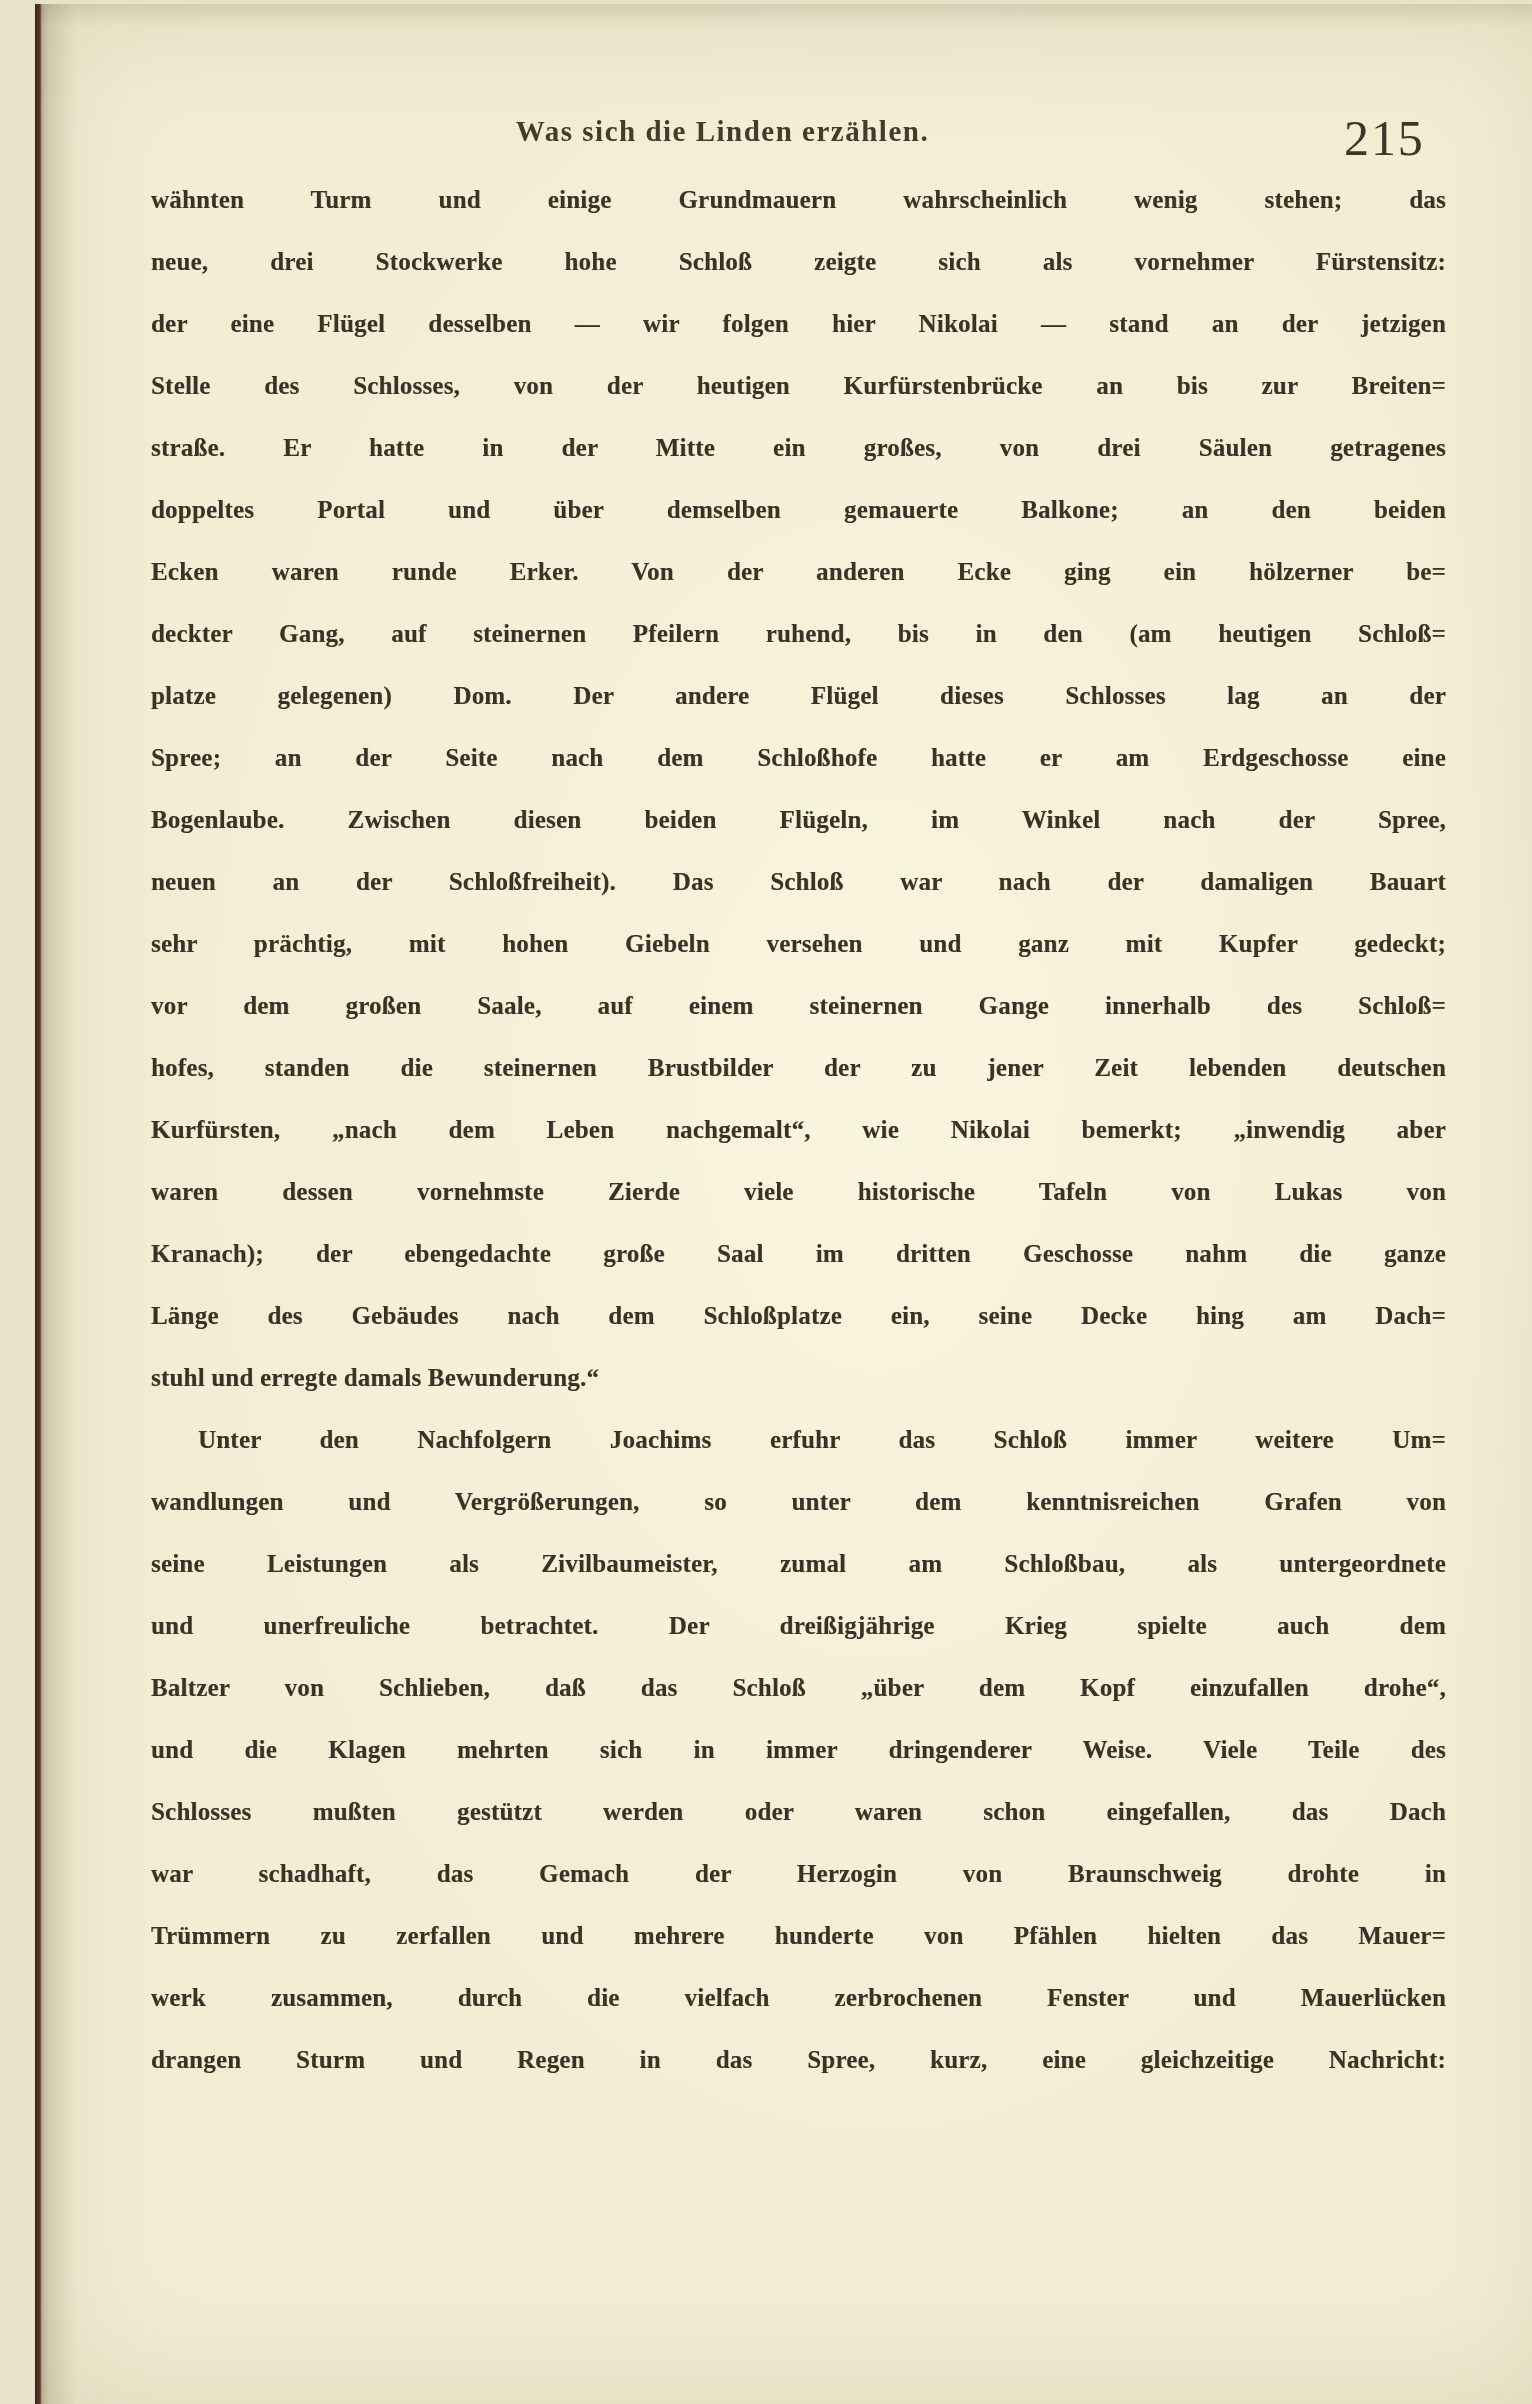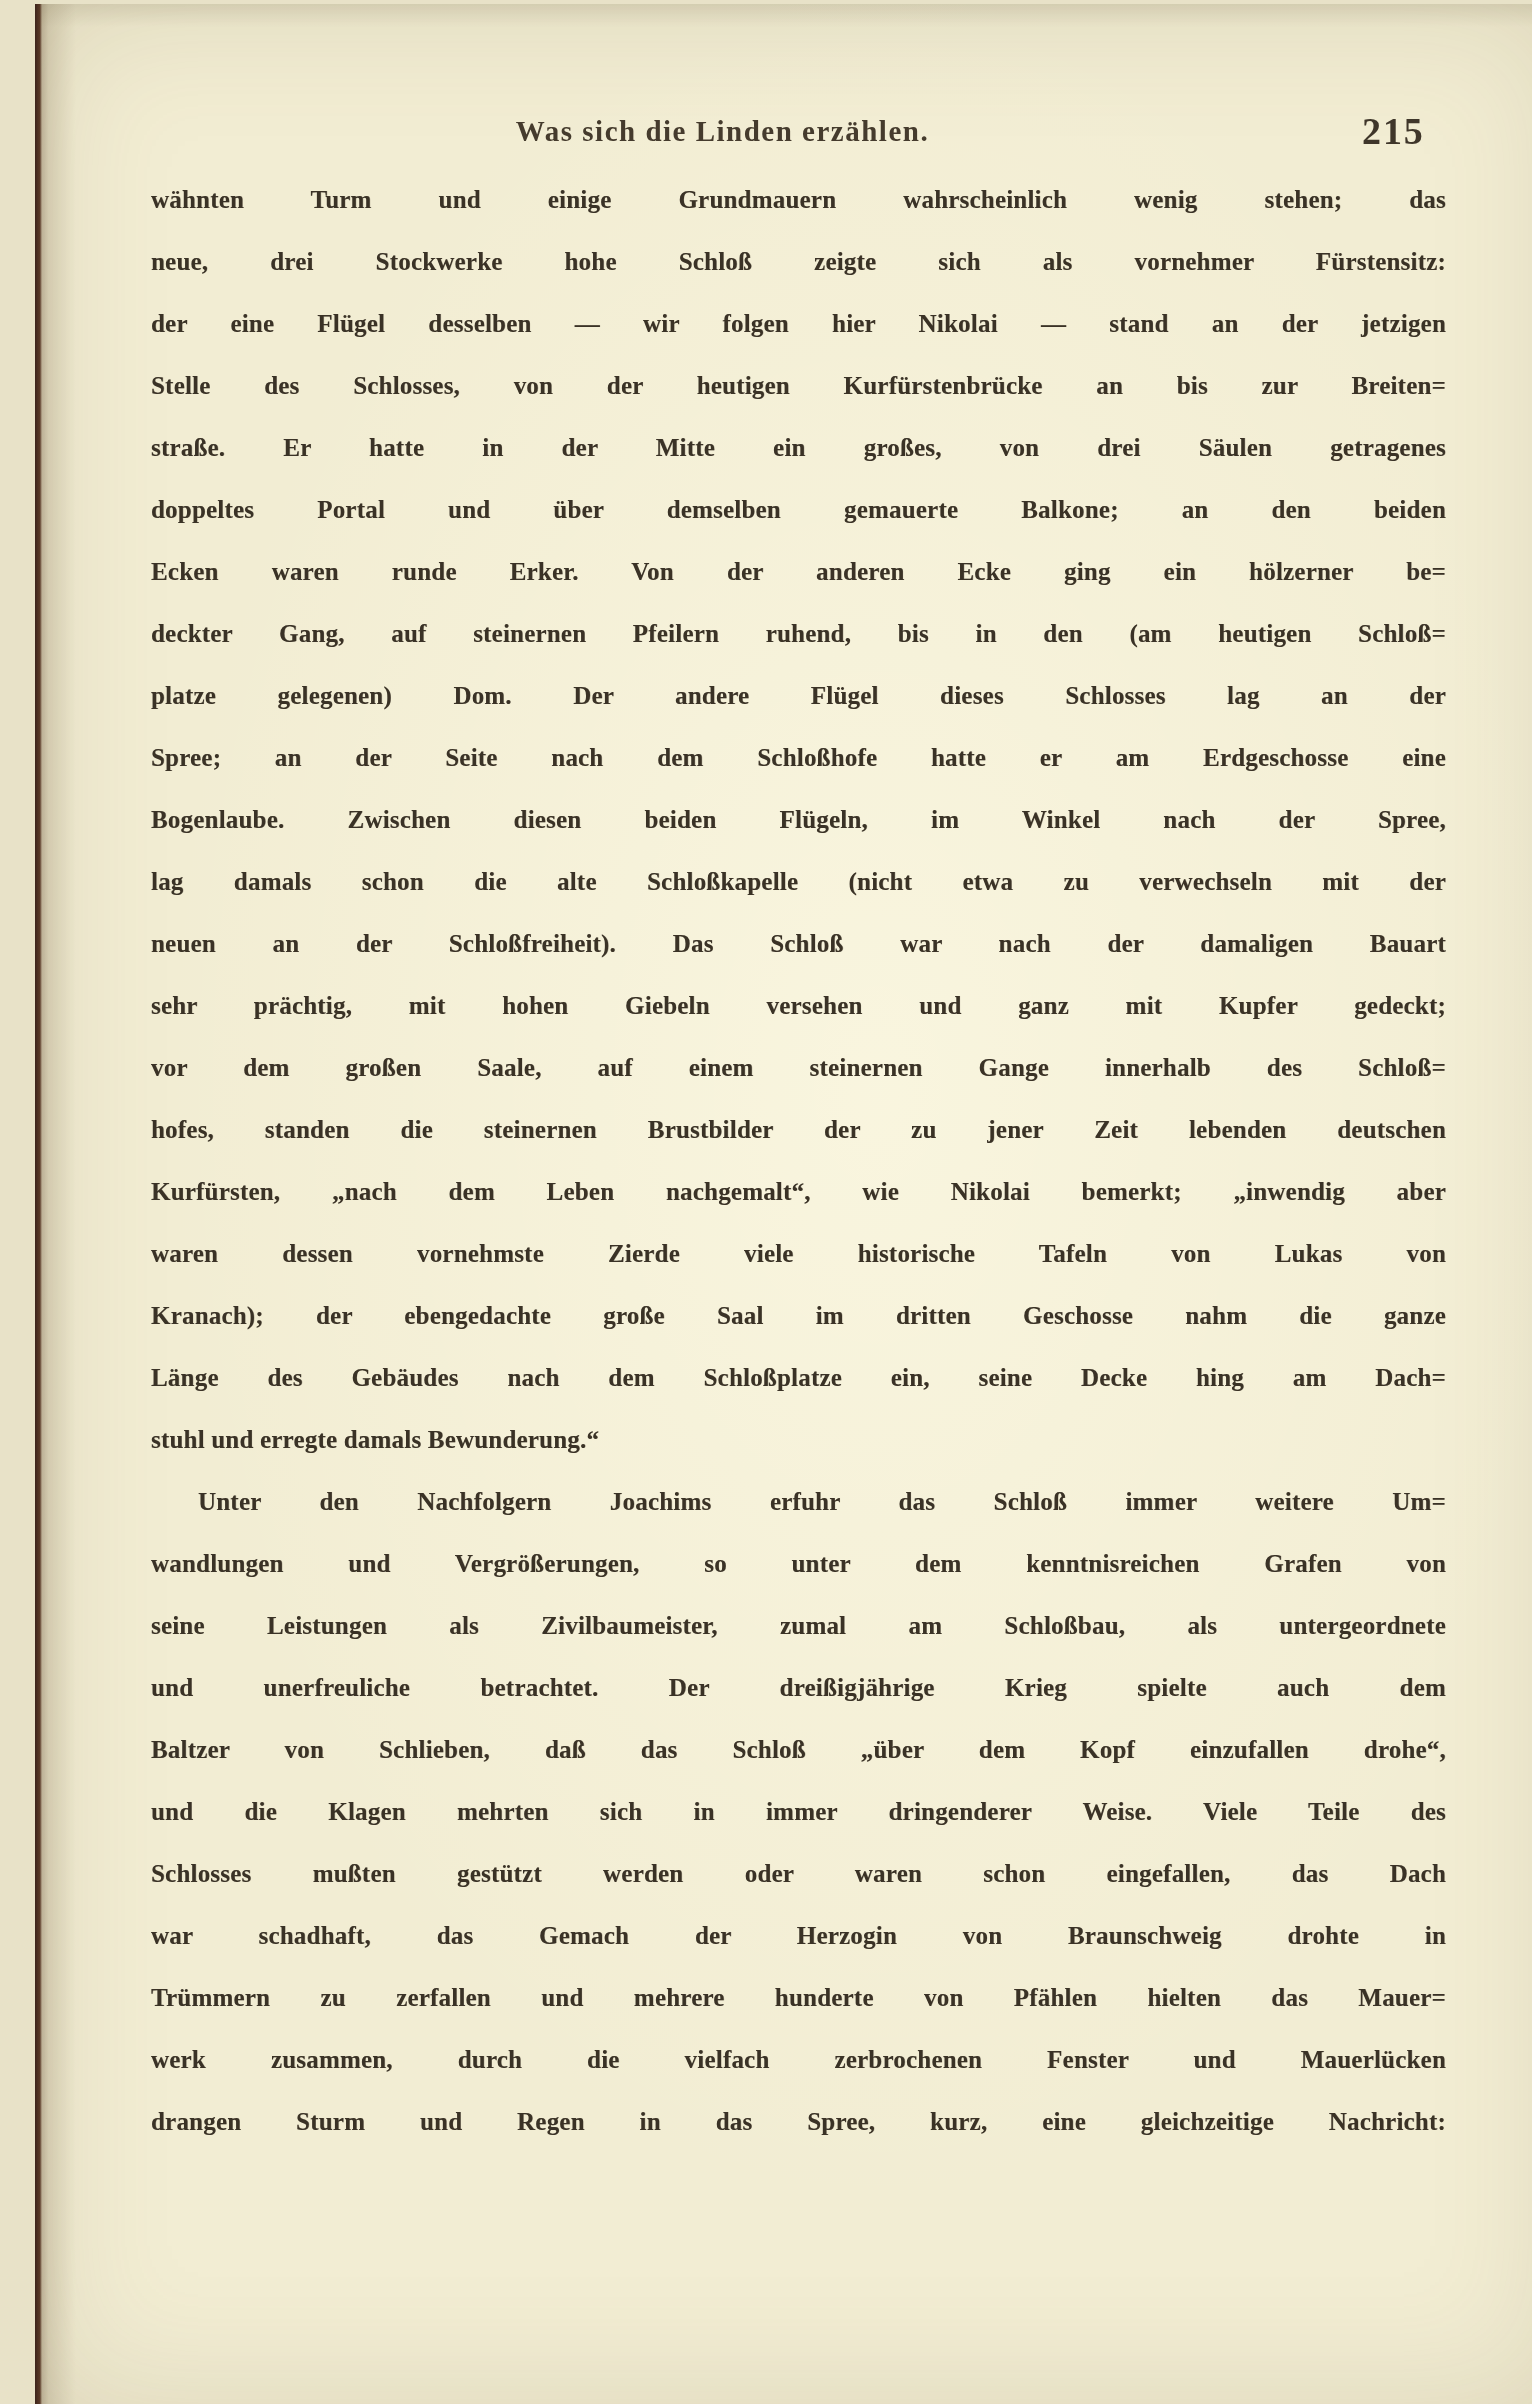--- a/index.html
+++ b/index.html
@@ -34,21 +34,21 @@
   .header-title {
     position: absolute; left: 50%; top: 5.8px;
     transform: translateX(calc(-50% - 76px));
     font-size: 29px; font-weight: bold;
     letter-spacing: 1.5px;
     white-space: nowrap;
     color: #453b2d;
   }
   .page-number {
     position: absolute; right: 21.3px; top: 0px;
-    font-size: 38px; font-weight: bold;
+    font-size: 50px; font-weight: normal;
     letter-spacing: 1.9px;
     color: #3f362a;
   }
   .text-block {
     position: absolute; top: 165px; left: 116px;
     width: 1295px;
   }
   .line {
     height: 62px; line-height: 62px;
     font-size: 25px; font-weight: bold;
@@ -81,21 +81,20 @@
       <div class="line">neue, drei Stockwerke hohe Schloß zeigte sich als vornehmer Fürstensitz:</div>
       <div class="line">der eine Flügel desselben — wir folgen hier Nikolai — stand an der jetzigen</div>
       <div class="line">Stelle des Schlosses, von der heutigen Kurfürstenbrücke an bis zur Breiten=</div>
       <div class="line">straße. Er hatte in der Mitte ein großes, von drei Säulen getragenes</div>
       <div class="line">doppeltes Portal und über demselben gemauerte Balkone; an den beiden</div>
       <div class="line">Ecken waren runde Erker. Von der anderen Ecke ging ein hölzerner be=</div>
       <div class="line">deckter Gang, auf steinernen Pfeilern ruhend, bis in den (am heutigen Schloß=</div>
       <div class="line">platze gelegenen) Dom. Der andere Flügel dieses Schlosses lag an der</div>
       <div class="line">Spree; an der Seite nach dem Schloßhofe hatte er am Erdgeschosse eine</div>
       <div class="line">Bogenlaube. Zwischen diesen beiden Flügeln, im Winkel nach der Spree,</div>
-      <div class="line">lag damals schon die alte Schloßkapelle (nicht etwa zu verwechseln mit der</div>
       <div class="line">neuen an der Schloßfreiheit). Das Schloß war nach der damaligen Bauart</div>
       <div class="line">sehr prächtig, mit hohen Giebeln versehen und ganz mit Kupfer gedeckt;</div>
       <div class="line">vor dem großen Saale, auf einem steinernen Gange innerhalb des Schloß=</div>
       <div class="line">hofes, standen die steinernen Brustbilder der zu jener Zeit lebenden deutschen</div>
       <div class="line">Kurfürsten, „nach dem Leben nachgemalt“, wie Nikolai bemerkt; „inwendig aber</div>
       <div class="line">waren dessen vornehmste Zierde viele historische Tafeln von Lukas von</div>
       <div class="line">Kranach); der ebengedachte große Saal im dritten Geschosse nahm die ganze</div>
       <div class="line">Länge des Gebäudes nach dem Schloßplatze ein, seine Decke hing am Dach=</div>
       <div class="line last">stuhl und erregte damals Bewunderung.“</div>
       <div class="line indent">Unter den Nachfolgern Joachims erfuhr das Schloß immer weitere Um=</div>

